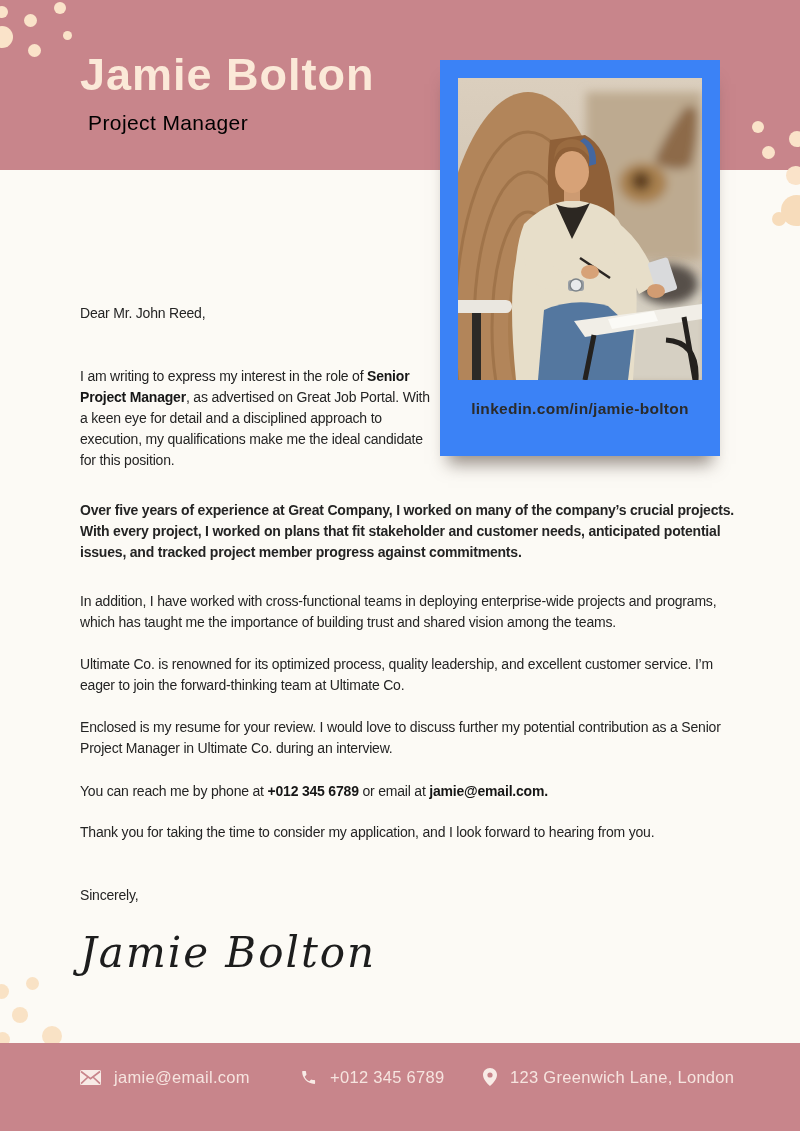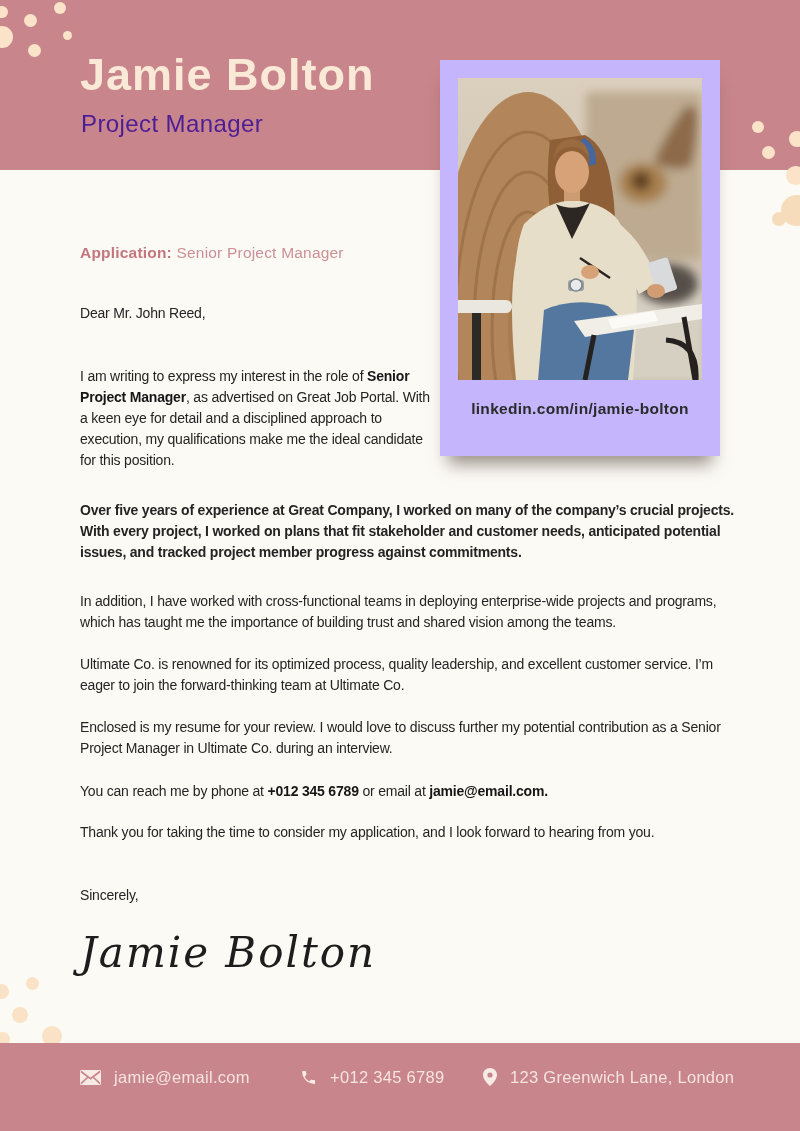--- a/index.html
+++ b/index.html
@@ -8,31 +8,31 @@
     background:#fcfaf5; overflow:hidden;
     font-family:"Liberation Sans", sans-serif;
   }
   
   .header { position:absolute; left:0; top:0; width:800px; height:170px; background:#c8858b; }
   .title {
     position:absolute; left:80px; top:52px; font-size:45px; font-weight:bold;
     color:#fbe9d8; letter-spacing:1px; line-height:1;
   }
   .subtitle {
-    position:absolute; left:81px; top:110px; font-size:24px;
-    color:#4c1d95; letter-spacing:.4px; line-height:1.2;
+    position:absolute; left:88px; top:110px; font-size:21px;
+    color:#000000; letter-spacing:.4px; line-height:1.2;
   }
   
   .dot { position:absolute; border-radius:50%; background:#fae3c9; }
   .dot.peach { background:#f7dcbb; }
   .dot.softpeach { background:#f9e2c5; }
   
   .card {
     position:absolute; left:440px; top:60px; width:280px; height:396px;
-    background:#c4b5fd;
+    background:#3b82f6;
     box-shadow:0 16px 16px -8px rgba(70,55,45,.55);
   }
   .photo {
     position:absolute; left:18px; top:18px; width:244px; height:302px;
     overflow:hidden; background:#cdc1b0;
   }
   .photo svg { display:block; }
   .caption {
     position:absolute; left:0; top:340px; width:100%; text-align:center;
     font-size:15.5px; font-weight:bold; color:#2b2b2b; letter-spacing:.3px;
@@ -166,24 +166,20 @@
 
         <path d="M116 243 L244 226 L244 241 L127 259 Z" fill="#f1eee7"></path>
         <path d="M150 241 L196 233 L200 243 L154 251 Z" fill="#fbfaf6"></path>
         <path d="M136 257 L127 302 M226 239 L237 302" stroke="#24211e" stroke-width="5" fill="none"></path>
         <path d="M208 262 Q240 264 238 302" stroke="#24211e" stroke-width="5" fill="none"></path>
       </svg>
     </div>
     <div class="caption">linkedin.com/in/jamie-bolton</div>
   </div>
 
-  <div class="application">
-    <span class="label">Application:</span>
-    <span class="value">Senior Project Manager</span>
-  </div>
 
   <p class="body-text salutation">Dear Mr. John Reed,</p>
   <p class="body-text p1">I am writing to express my interest in the role of <strong>Senior Project Manager</strong>, as advertised on Great Job Portal. With a keen eye for detail and a disciplined approach to execution, my qualifications make me the ideal candidate for this position.</p>
   <p class="body-text p2">Over five years of experience at Great Company, I worked on many of the company’s crucial projects. With every project, I worked on plans that fit stakeholder and customer needs, anticipated potential issues, and tracked project member progress against commitments.</p>
   <p class="body-text p4">Ultimate Co. is renowned for its optimized process, quality leadership, and excellent customer service. I’m eager to join the forward-thinking team at Ultimate Co.</p>
   <p class="body-text p3">In addition, I have worked with cross-functional teams in deploying enterprise-wide projects and programs, which has taught me the importance of building trust and shared vision among the teams.</p>
   <p class="body-text p5">Enclosed is my resume for your review. I would love to discuss further my potential contribution as a Senior Project Manager in Ultimate Co. during an interview.</p>
   <p class="body-text p6">You can reach me by phone at <strong>+012 345 6789</strong> or email at <strong>jamie@email.com.</strong></p>
   <p class="body-text closing">Sincerely,</p>
   <p class="body-text p7">Thank you for taking the time to consider my application, and I look forward to hearing from you.</p>

